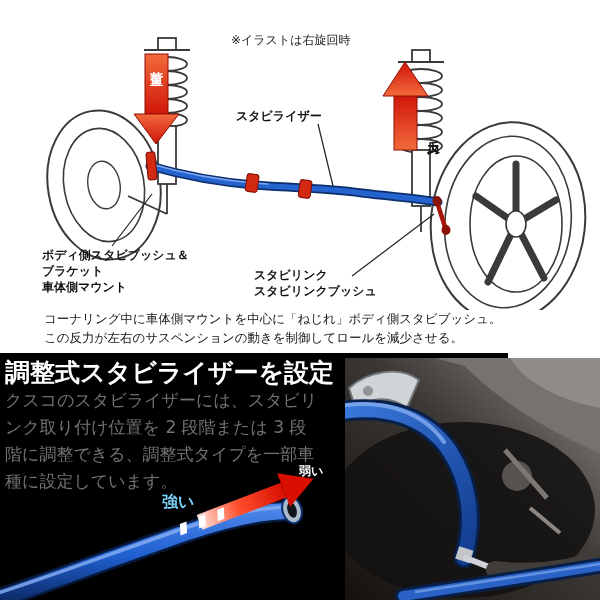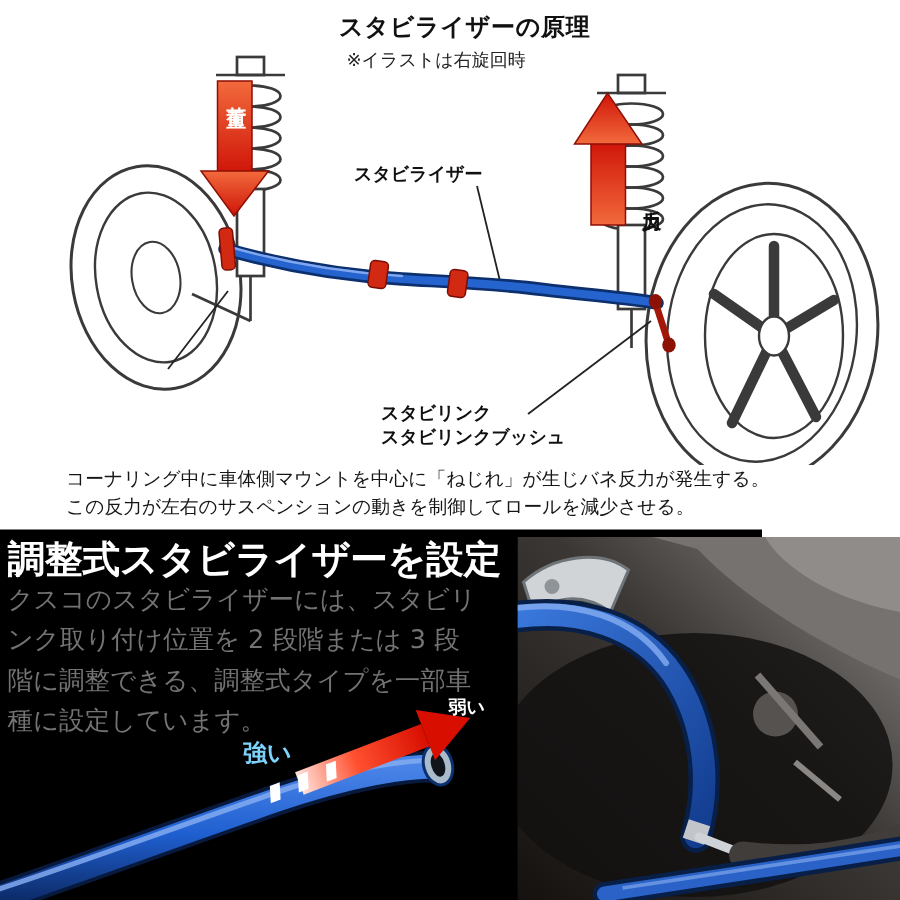--- a/index.html
+++ b/index.html
@@ -126,36 +126,40 @@
         <ellipse cx="446" cy="230" rx="4.5" ry="5" fill="#8c1206"></ellipse>
       </g>
 
       <g stroke="#222" stroke-width="1.2" fill="none">
         <polyline points="318,124 333,186"></polyline>
         <polyline points="112,246 152,194"></polyline>
         <polyline points="352,276 434,214"></polyline>
       </g>
     </svg>
 
-    <div class="p-title">スタビライザーの原理</div>
     <div class="p-note">※イラストは右旋回時</div>
 
     <div class="load-label vert">荷重</div>
     <div class="reaction-label vert">反力</div>
 
     <div class="dlabel stab-label">スタビライザー</div>
 
+    <div class="dlabel mount-label">
+      <div>ボディ側スタビブッシュ＆</div>
+      <div>ブラケット</div>
+      <div>車体側マウント</div>
+    </div>
 
     <div class="dlabel link-label">
       <div>スタビリンク</div>
       <div>スタビリンクブッシュ</div>
     </div>
 
     <div class="caption">
-      <div>コーナリング中に車体側マウントを中心に「ねじれ」が生じバネ反力が発生する。</div>
+      <div>コーナリング中に車体側マウントを中心に「ねじれ」ボディ側スタビブッシュ。</div>
       <div>この反力が左右のサスペンションの動きを制御してロールを減少させる。</div>
     </div>
   </section>
 
   <section class="adjust">
 
     <svg class="illust-svg" width="345" height="247" viewBox="0 0 345 247">
       <defs>
         <linearGradient id="arrowGrad" x1="0" y1="0" x2="1" y2="0">
           <stop offset="0" stop-color="#ffe2da"></stop>

